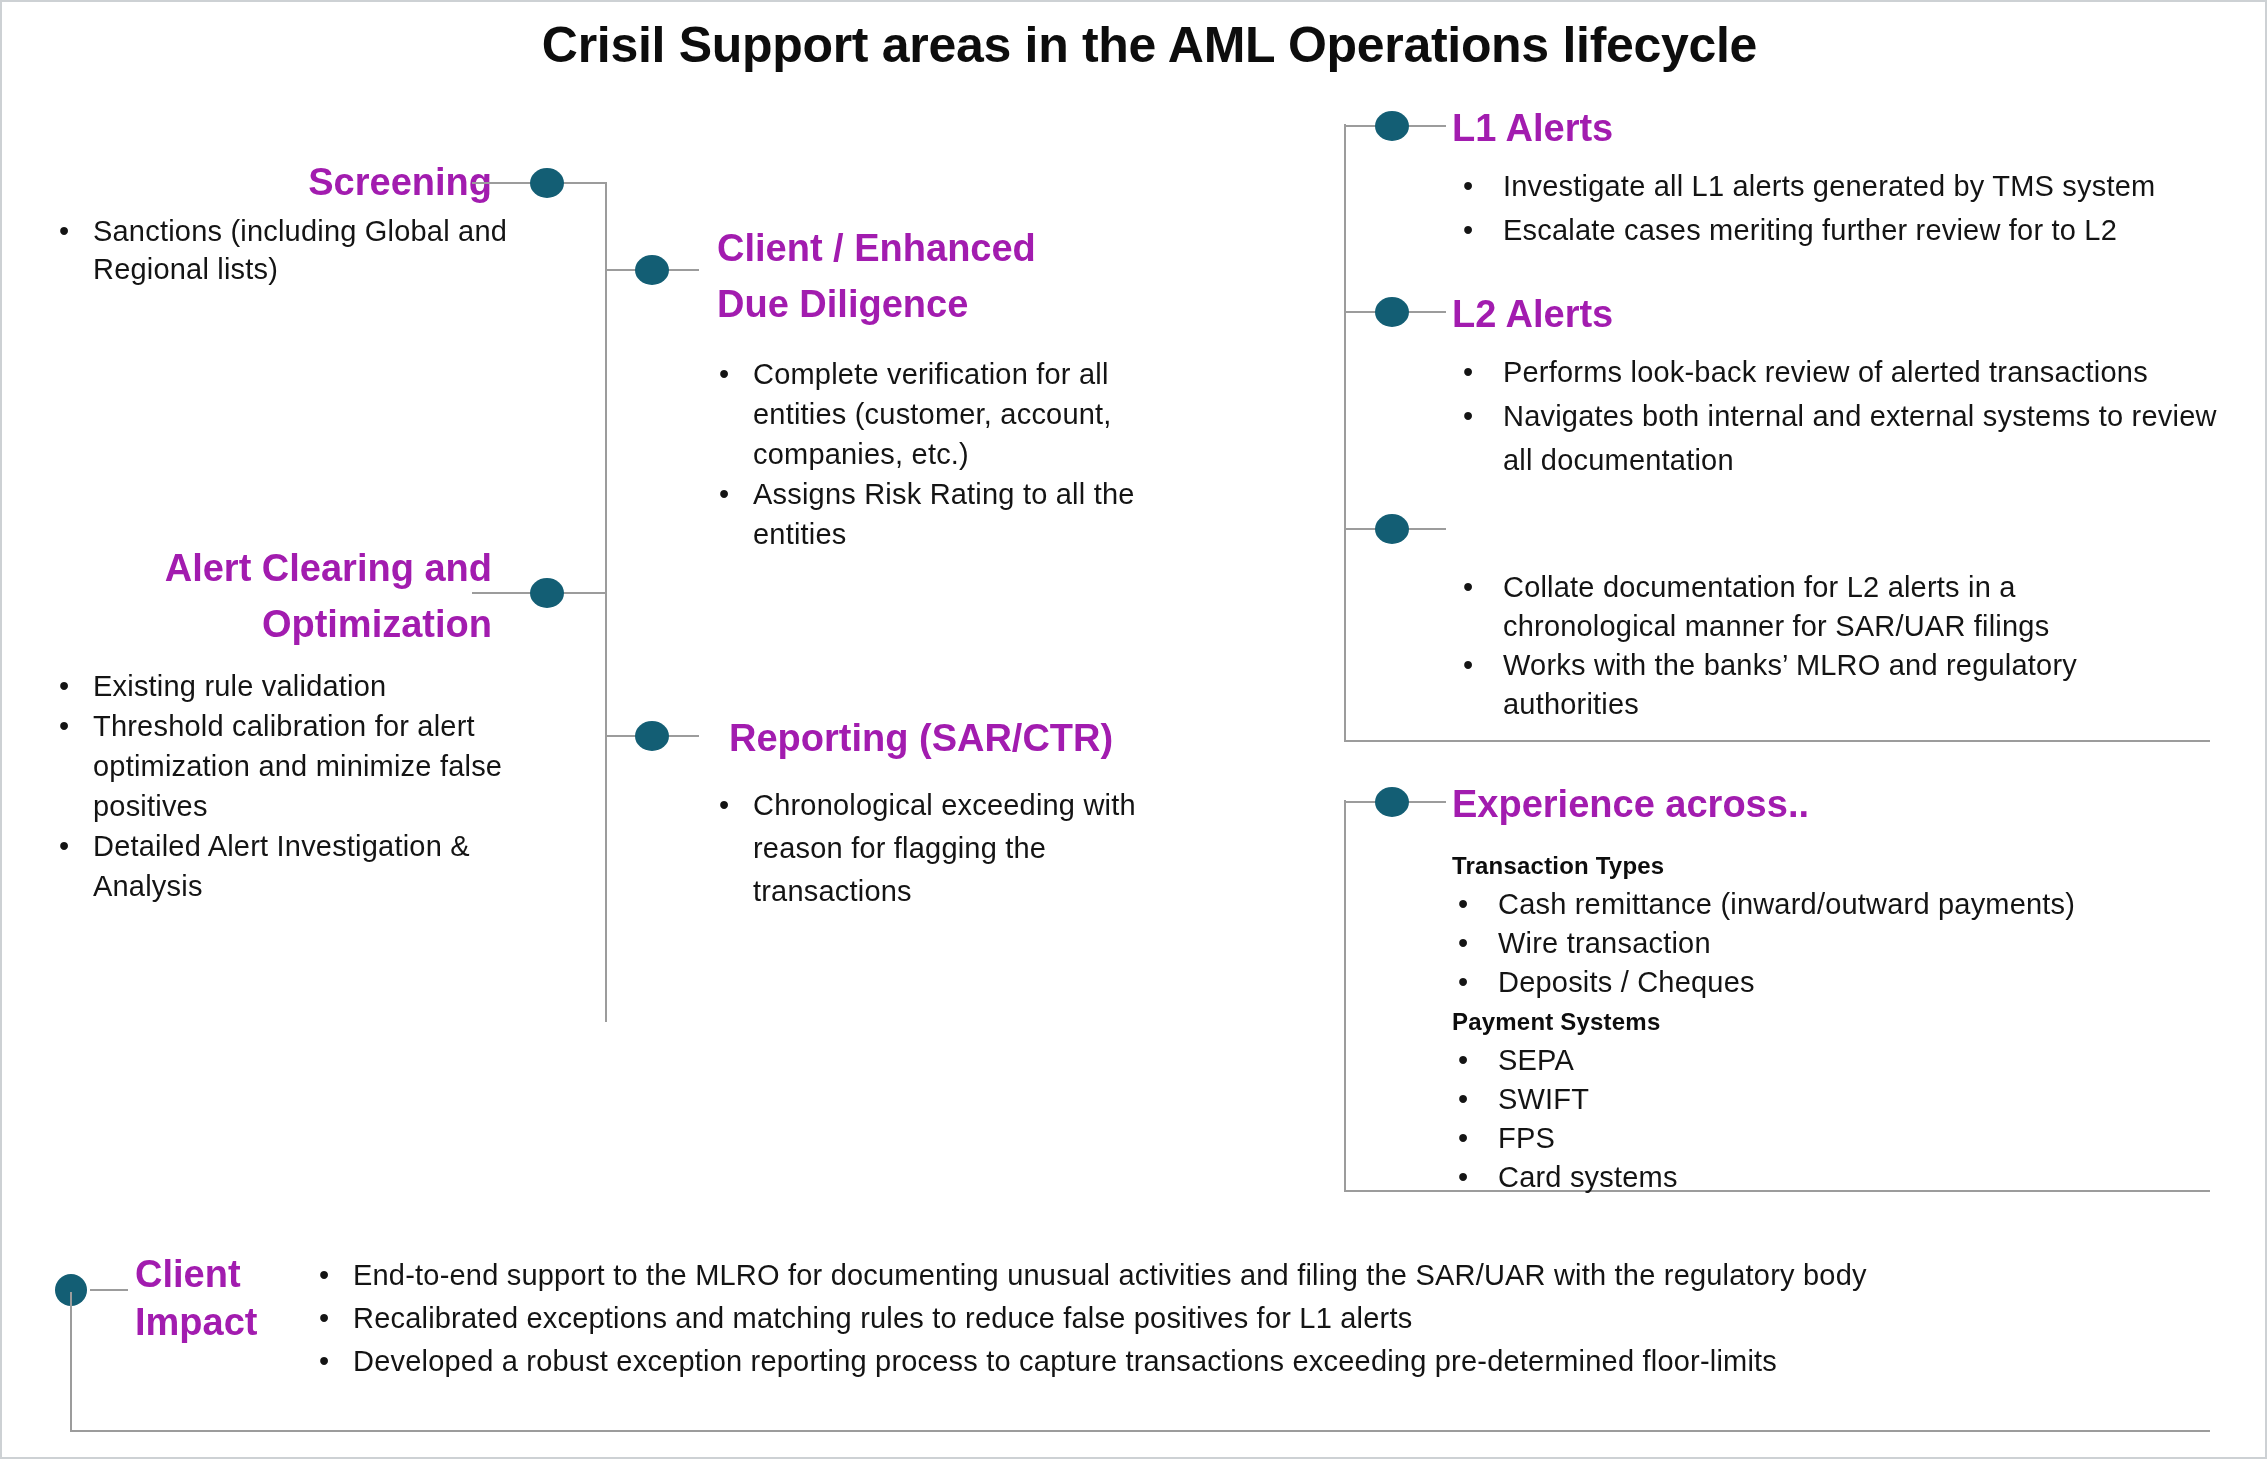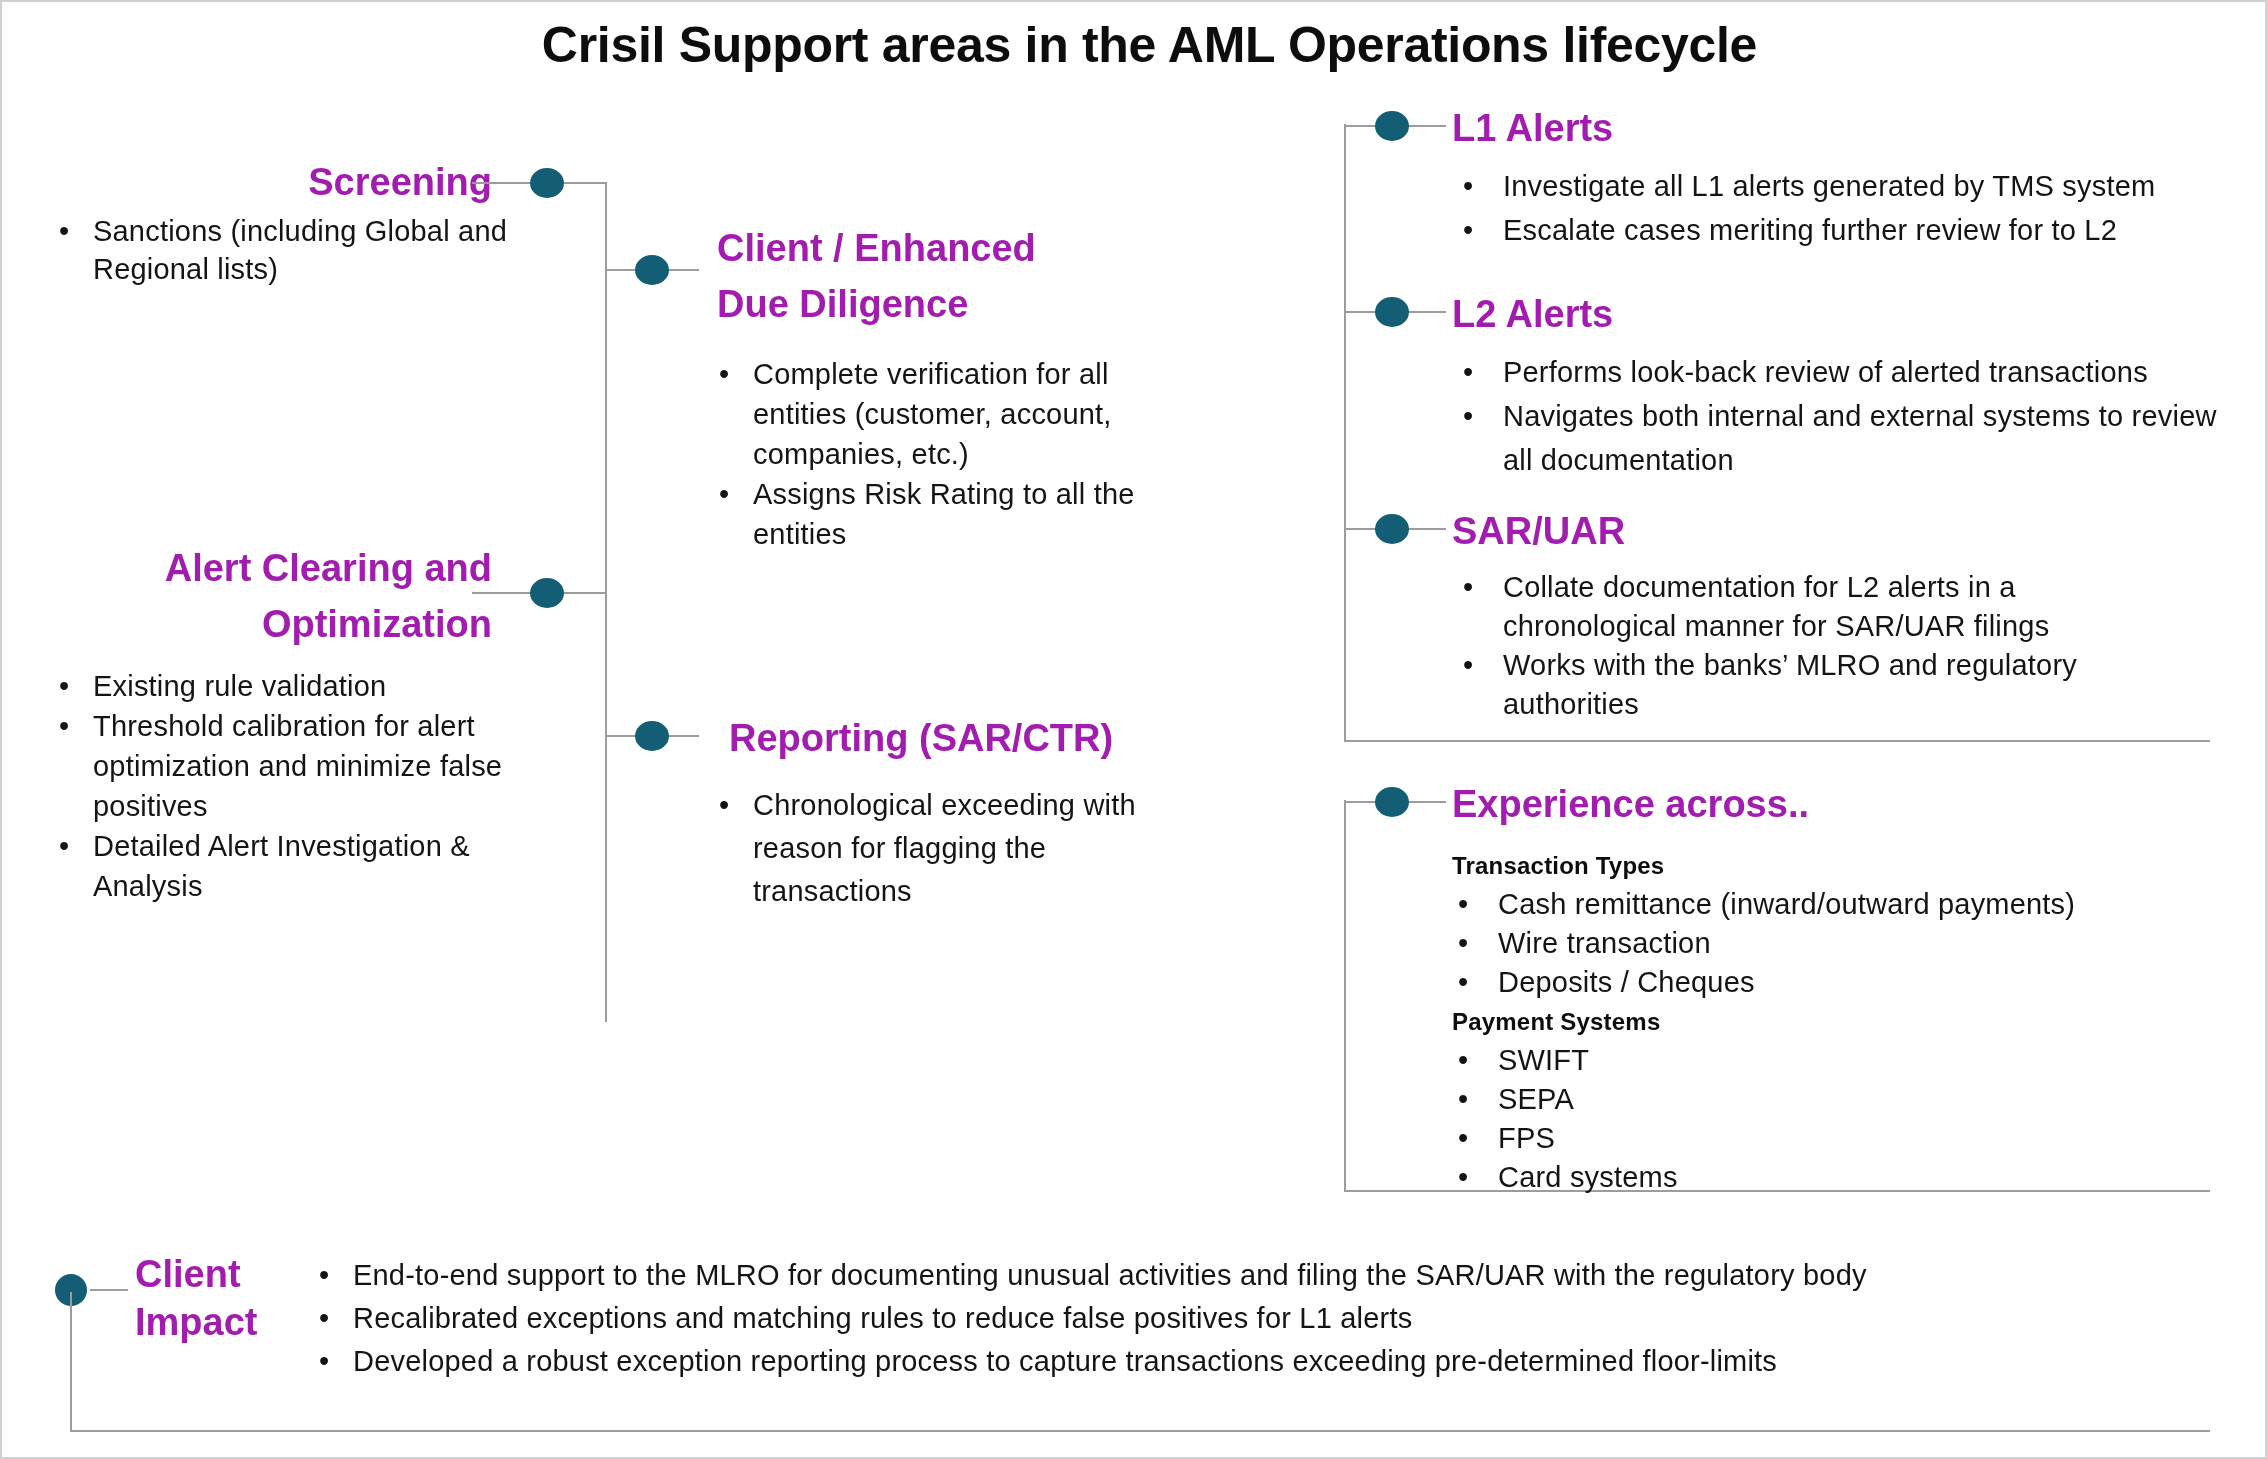--- a/index.html
+++ b/index.html
@@ -91,43 +91,42 @@
   <div class="abs hline" style="left:1344px;top:309px;width:100px;"></div>
   <div class="abs dot" style="left:1373px;top:295px;"></div>
   <div class="abs hd" style="left:1450px;top:284px;width:400px;">L2 Alerts</div>
   <ul class="abs bullets wide-gap lh44" style="left:1455px;top:348px;width:790px;">
       <li>Performs look-back review of alerted transactions</li>
       <li>Navigates both internal and external systems to review all documentation</li>
     </ul>
 
   <div class="abs hline" style="left:1344px;top:526px;width:100px;"></div>
   <div class="abs dot" style="left:1373px;top:512px;"></div>
-  <div class="abs hd" style="left:1450px;top:501px;width:400px;">SAR/UAR</div>
   <ul class="abs bullets wide-gap lh39" style="left:1455px;top:566px;width:740px;">
       <li>Collate documentation for L2 alerts in a chronological manner for SAR/UAR filings</li>
       <li>Works with the banks’ MLRO and regulatory authorities</li>
     </ul>
 
   <div class="abs vline" style="left:1342px;top:798px;height:392px;"></div>
   <div class="abs hline" style="left:1342px;top:1188px;width:866px;"></div>
   <div class="abs hline" style="left:1344px;top:799px;width:100px;"></div>
   <div class="abs dot" style="left:1373px;top:785px;"></div>
   <div class="abs hd" style="left:1450px;top:774px;width:500px;">Experience across..</div>
 
   <div class="abs" style="left:1450px;top:844px;width:760px;">
     <div class="subhd" style="line-height:39px;">Transaction Types</div>
     <ul class="bullets wide-gap lh39">
         <li>Cash remittance (inward/outward payments)</li>
         <li>Wire transaction</li>
         <li>Deposits / Cheques</li>
       </ul>
     <div class="subhd" style="line-height:39px;">Payment Systems</div>
     <ul class="bullets wide-gap lh39">
+        <li>SEPA</li>
         <li>SWIFT</li>
-        <li>SEPA</li>
         <li>FPS</li>
         <li>Card systems</li>
       </ul>
   </div>
 
   <div class="abs dot" style="left:53px;top:1272px;width:32px;height:32px;"></div>
   <div class="abs hline" style="left:88px;top:1287px;width:38px;"></div>
   <div class="abs vline" style="left:68px;top:1290px;height:140px;"></div>
   <div class="abs hline" style="left:68px;top:1428px;width:2140px;"></div>
   <div class="abs hd" style="left:133px;top:1248px;width:175px;line-height:48px;">Client Impact</div>

